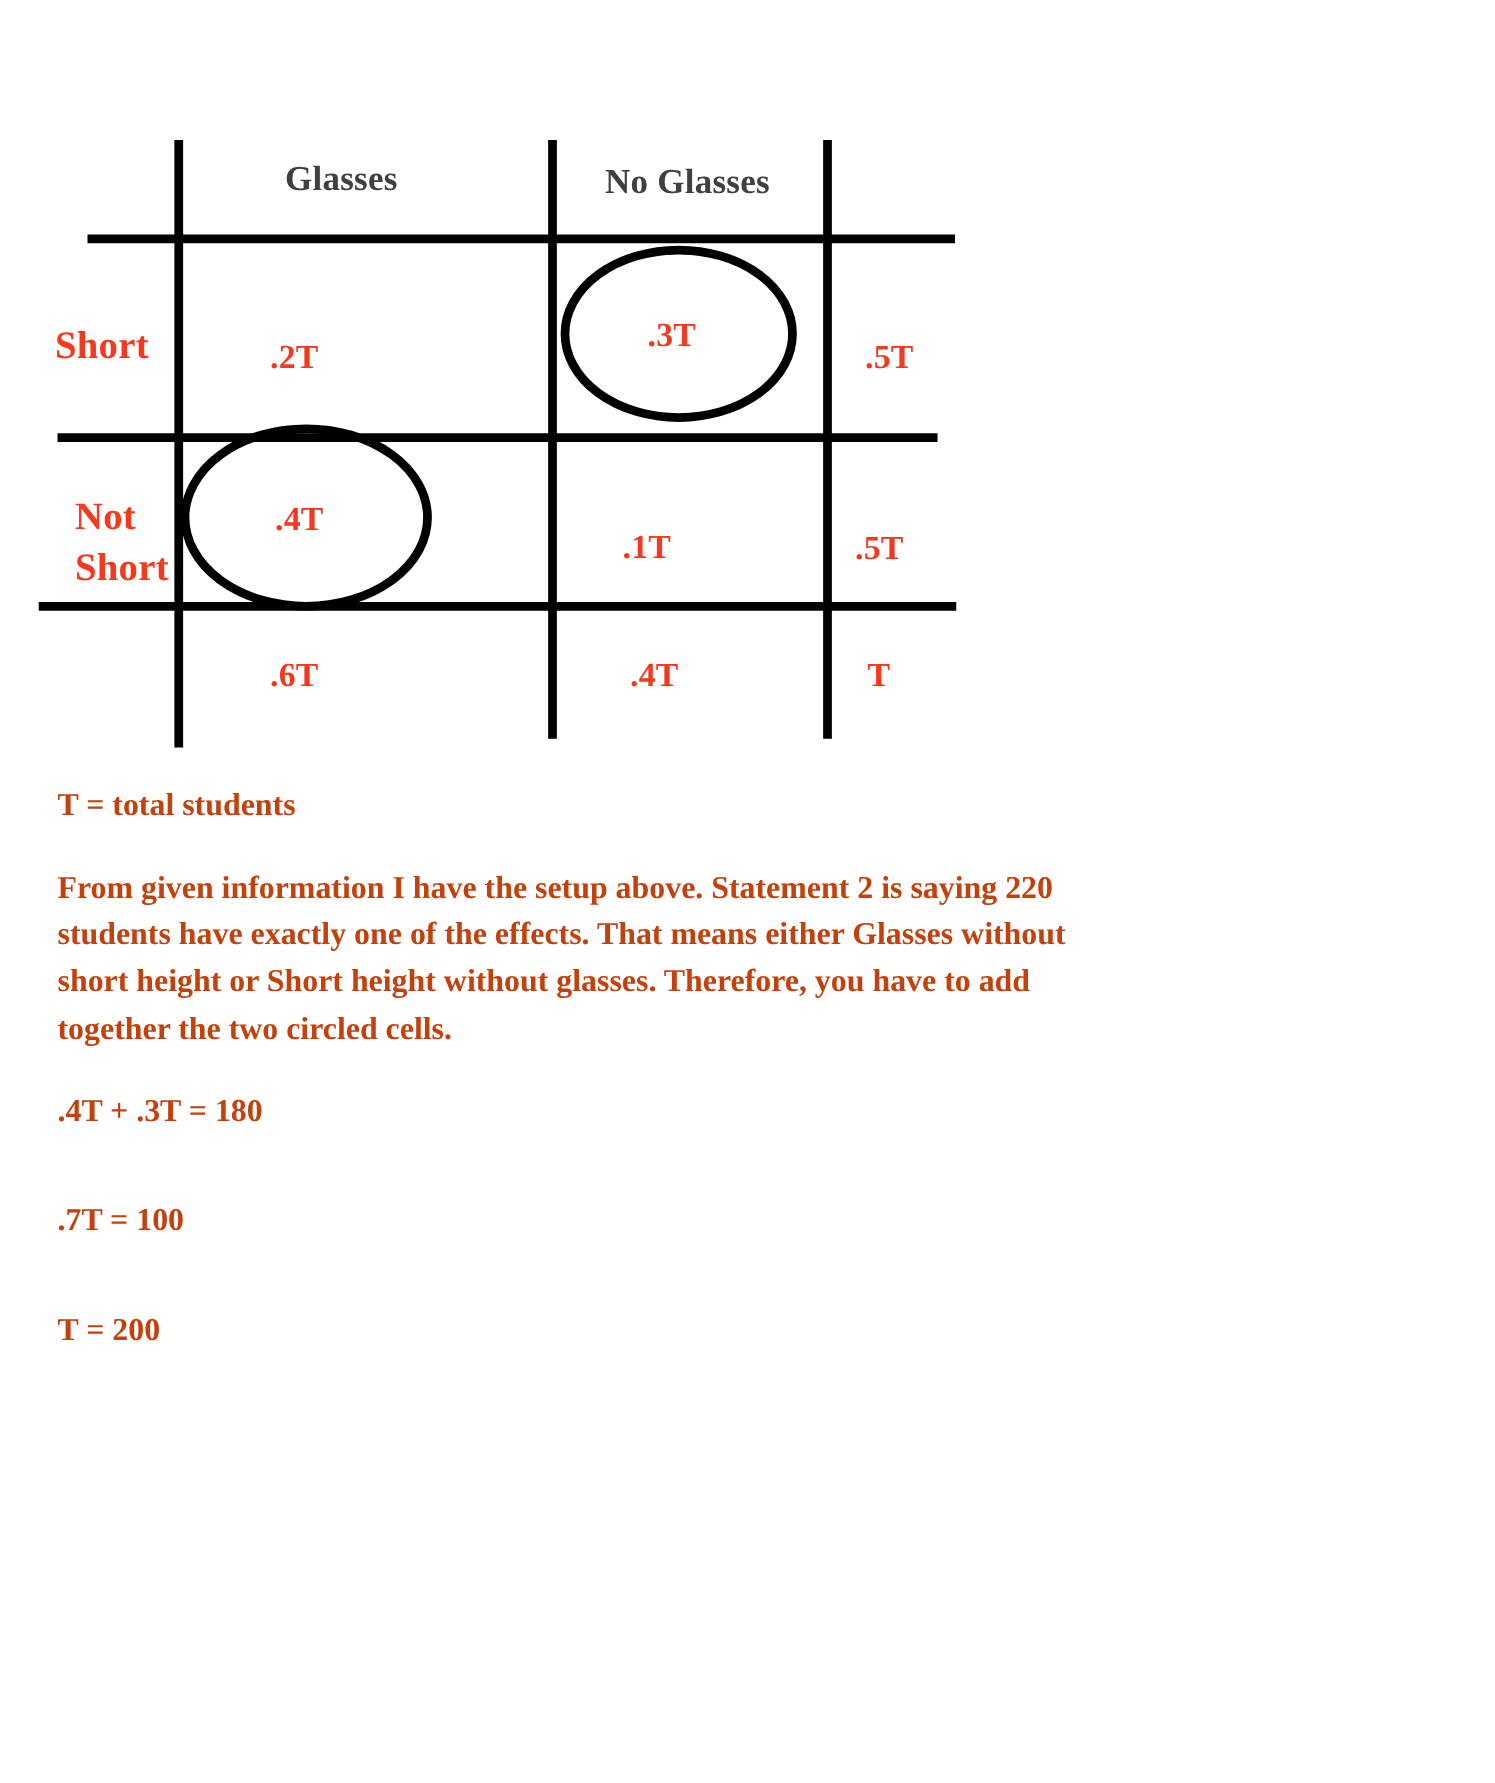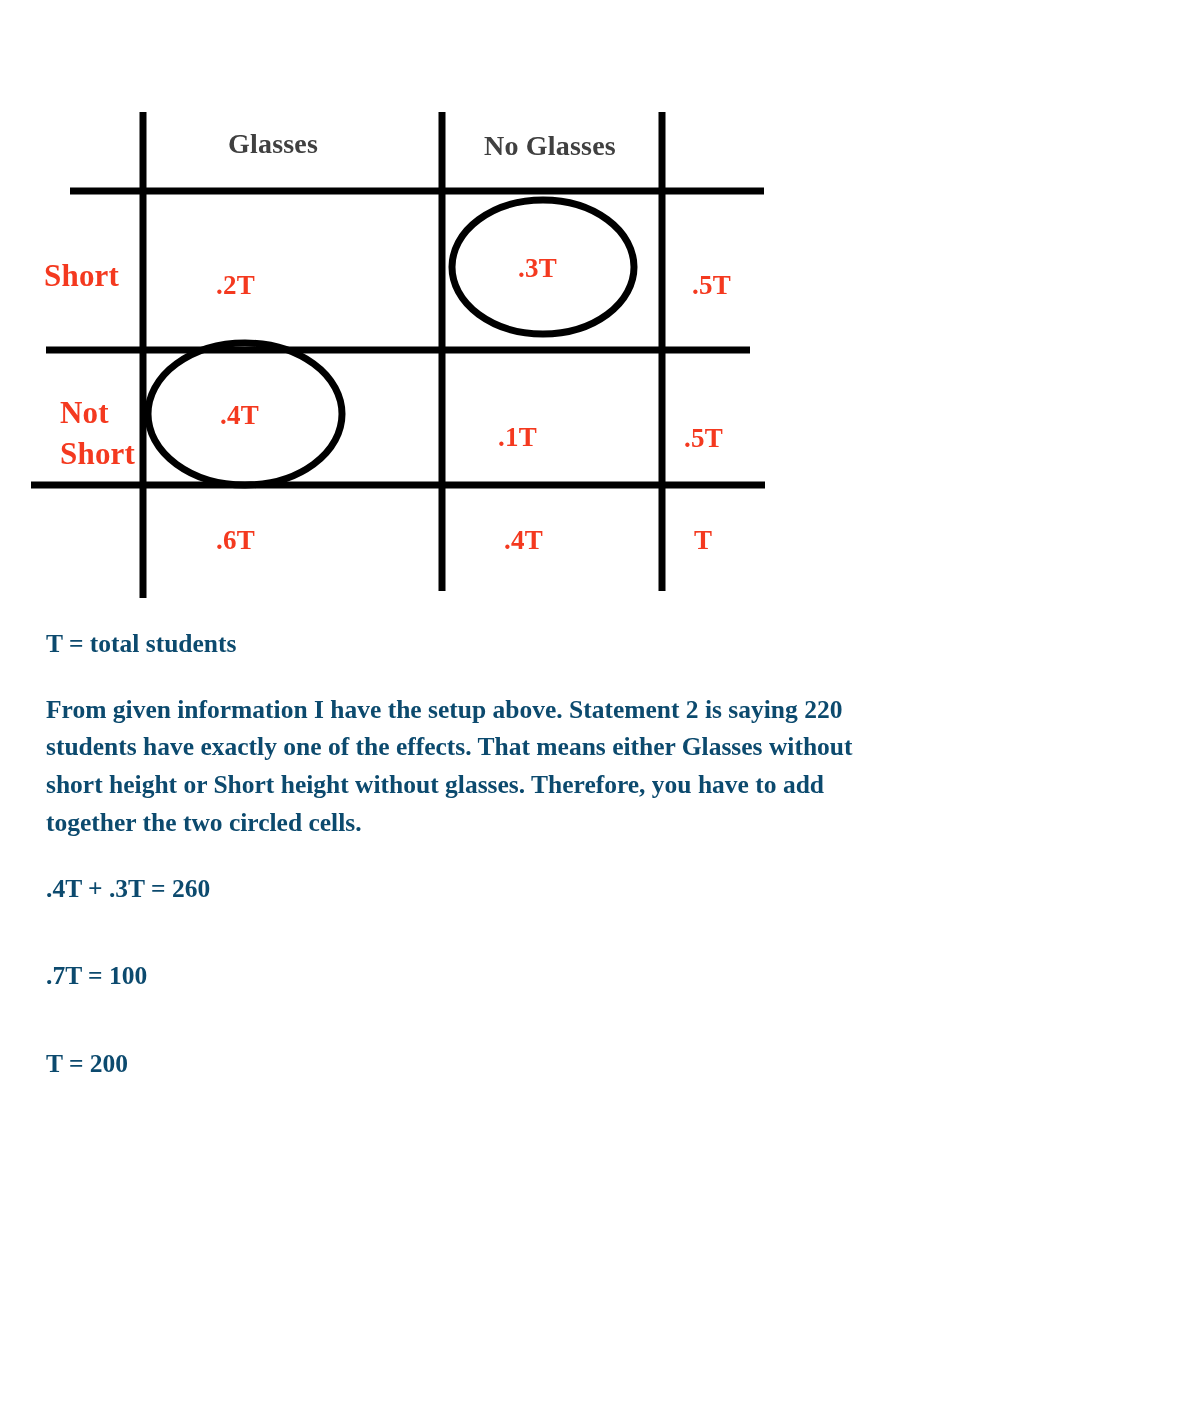--- a/index.html
+++ b/index.html
@@ -55,21 +55,21 @@
     white-space: nowrap;
     letter-spacing: 0.2px;
   }
 
   
   #prose {
     position: absolute;
     left: 46px;
     top: 625px;
     width: 880px;
-    color: #0c4a6e;
+    color: #c2410c;
     font-weight: bold;
     font-size: 25.5px;
     line-height: 1.48;
   }
   #prose .para {
     margin: 0 0 28px 0;
   }
   #prose .para.body {
     width: 840px;
   }
@@ -120,18 +120,18 @@
   <div class="cell-text" style="left:216px; top:526px;">.6T</div>
   <div class="cell-text" style="left:504px; top:526px;">.4T</div>
   <div class="cell-text" style="left:694px; top:526px;">T</div>
 </div>
 
 <div id="prose">
   <p class="para">T = total students</p>
 
   <p class="para body">From given information I have the setup above. Statement 2 is saying 220 students have exactly one of the effects. That means either Glasses without short height or Short height without glasses. Therefore, you have to add together the two circled cells.</p>
 
-  <p class="eq">.4T + .3T = 260</p>
+  <p class="eq">.4T + .3T = 180</p>
 
   <p class="eq">.7T = 100</p>
 
   <p class="eq last">T = 200</p>
 </div>
 
 </body></html>

